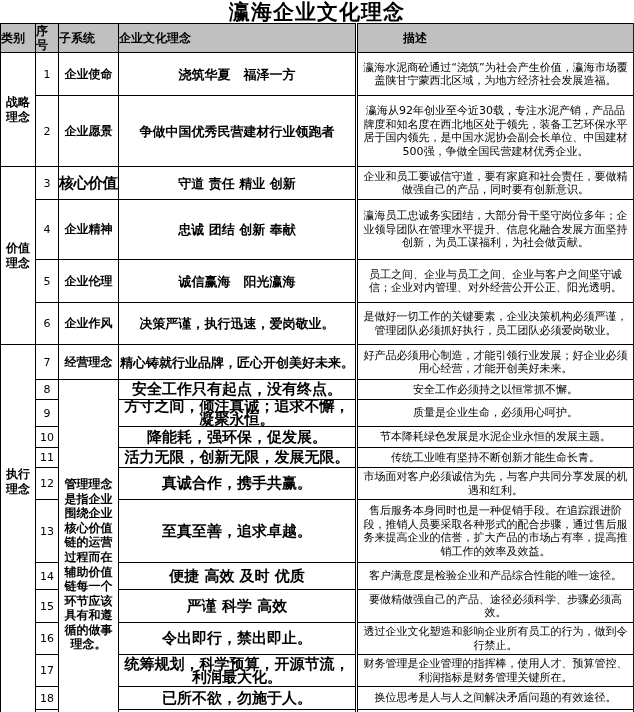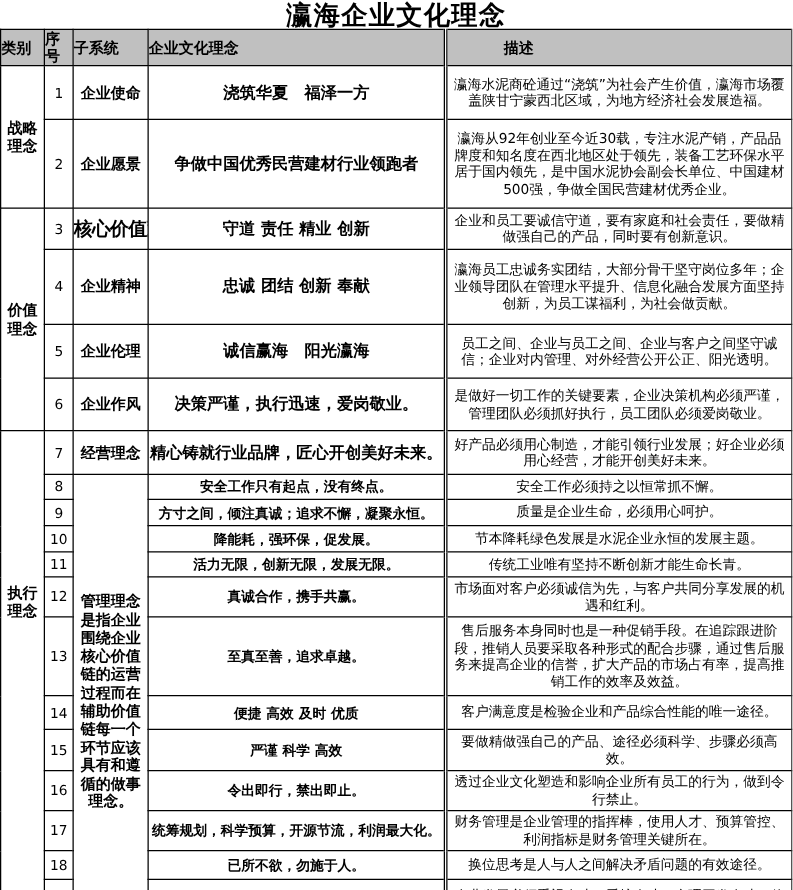--- a/index.html
+++ b/index.html
@@ -31,21 +31,21 @@
   td.c{font-weight:bold;font-size:12px;text-align:center;vertical-align:middle;line-height:15px;}
   td.c.exec{vertical-align:top;padding-top:122px;}
   td.n{font-size:11px;text-align:center;vertical-align:middle;}
   td.s{font-weight:bold;font-size:12px;text-align:center;vertical-align:middle;white-space:nowrap;}
   td.s5{font-size:15px;letter-spacing:-0.5px;}
   td.sn{
     font-weight:bold;font-size:12px;line-height:14.6px;text-align:center;
     vertical-align:middle;white-space:normal;padding:1px;
   }
   td.i{font-weight:bold;font-size:13px;text-align:center;vertical-align:middle;line-height:15px;padding:0 1px;}
-  td.i2{font-size:11px;line-height:13px;}
+  td.i2{font-size:15px;line-height:13px;}
   td.d{
     font-size:11px;line-height:13.5px;text-align:center;vertical-align:middle;
     padding:2px 3px;border-left:3px double #000;
   }
 </style>
 </head>
 <body>
 
 <div class="page">
   <h1 class="title">瀛海企业文化理念</h1>

